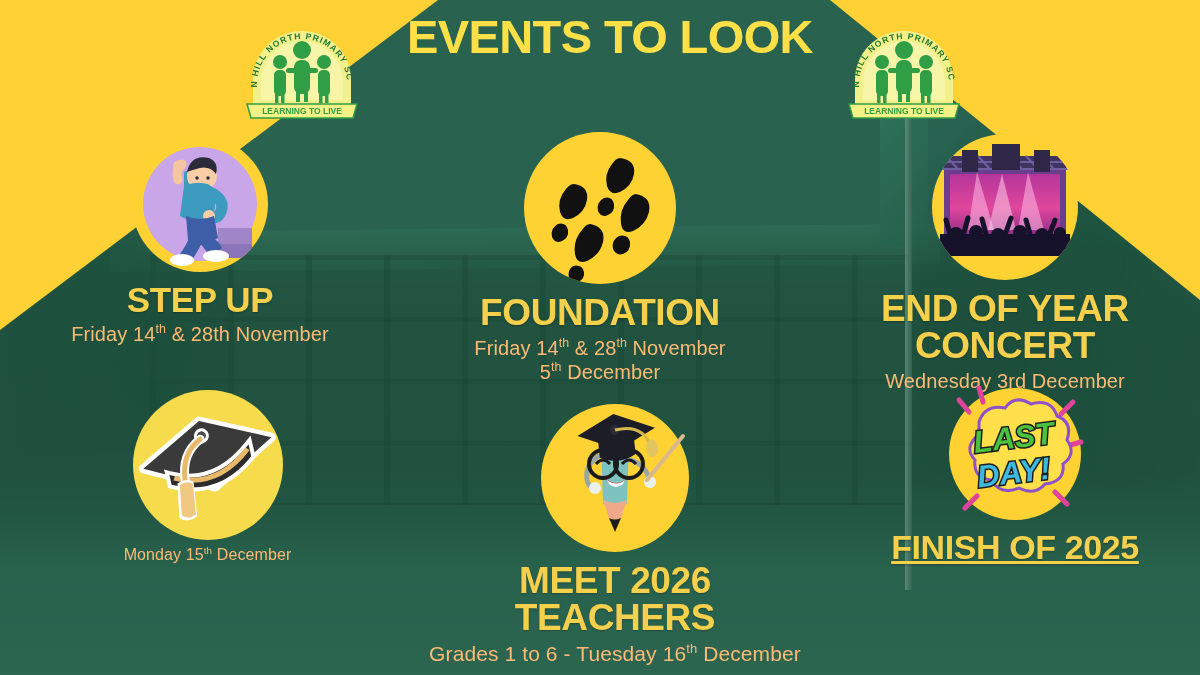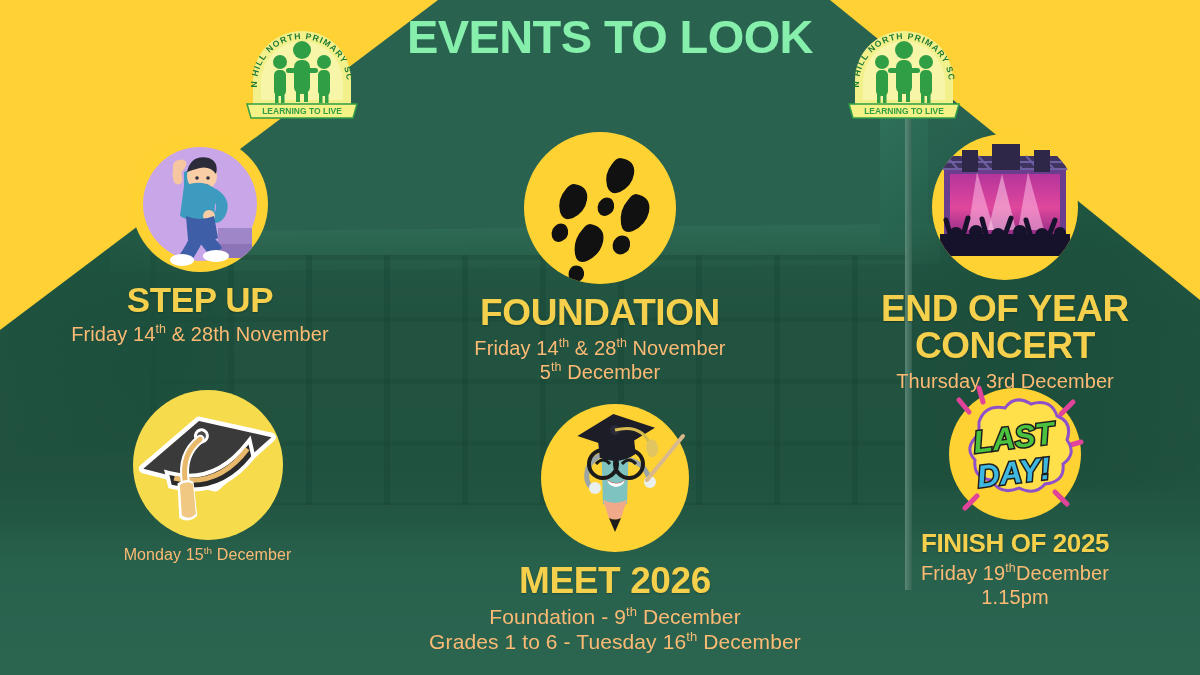--- a/index.html
+++ b/index.html
@@ -55,21 +55,21 @@
   .tri-right { position:absolute; right:0; top:0; width:430px; height:360px;
     background:#FFD134; clip-path:polygon(430px 0, 430px 300px, 60px 0); }
 
   
   .logo { position:absolute; width:118px; height:118px; }
   .logo-l { left:243px; top:8px; }
   .logo-r { left:845px; top:8px; }
 
   
   .title { position:absolute; left:360px; top:14px; width:500px;
-    text-align:center; color:#86efac; font-weight:900; font-size:47px;
+    text-align:center; color:#fde047; font-weight:900; font-size:47px;
     line-height:.98; letter-spacing:-.6px; text-transform:uppercase;
     font-family:"Liberation Sans", sans-serif; }
   .title span { display:block; }
 
   
   .events { position:absolute; inset:0;border-radius:21px; }
   .ev { position:absolute; text-align:center; }
   .ev .circle { width:136px; height:136px; border-radius:50%;
     margin:0 auto; position:relative; background:#FFD233; overflow:hidden; }
   .ev h2 { color:#F4D04C; font-weight:900; font-size:31px; line-height:1.0;
@@ -90,21 +90,21 @@
   #ev-finish    { left:840px; top:388px; width:350px; }
 
   #ev-foot  .circle { width:152px; height:152px; }
   #ev-teachers .circle { width:148px; height:148px; }
   #ev-finish .circle { width:132px; height:132px; }
   #ev-concert .circle { width:146px; height:146px; }
   #ev-grad .circle { width:150px; height:150px; background:#F6DB4C; }
 
   #ev-foot h2 { font-size:37px; }
   #ev-teachers h2 { font-size:37px; }
-  #ev-finish h2 { font-size:26px; }
+  #ev-finish h2 { font-size:34px;text-decoration:underline; }
   #ev-grad h2 { font-size:35px; }
   #ev-step h2 { font-size:35px; }
   #ev-concert h2 { font-size:37px; }
 
   #ev-teachers .date { font-size:21px; }
   #ev-step .date { font-size:20px; }
   #ev-concert .date { font-size:20px; }
   #ev-grad .date { font-size:16px; }
 </style>
 </head>
@@ -281,21 +281,21 @@
               <circle cx="128" cy="99" r="6"></circle>
             <path d="M18 100 l-4 -14 M32 98 l4 -14 M54 100 l-4 -15 M74 98 l5 -14 M98 100 l-4 -14 M118 99 l5 -13" stroke="#17122b" stroke-width="5" stroke-linecap="round"></path>
           </g>
         </svg>
       </div>
       <h2>
         <span>END OF YEAR</span>
         <span>CONCERT</span>
       </h2>
       <div class="date">
-        <span>Thursday 3rd December</span>
+        <span>Wednesday 3rd December</span>
       </div>
     </div>
 
     <div class="ev" id="ev-grad">
       <div class="circle" style="overflow:visible">
         <svg viewBox="0 0 150 150" width="150" height="150" style="overflow:visible">
           <circle cx="75" cy="72" r="60" fill="#F6DB4C"></circle>
           <g transform="rotate(-13 75 70)">
             <path d="M10 64 L75 30 L142 62 L76 98 Z" fill="none" stroke="#ffffff" stroke-width="9" stroke-linejoin="round"></path>
             <path d="M10 64 L75 30 L142 62 L76 98 Z" fill="#3a3a3a"></path>
@@ -338,23 +338,23 @@
             <path d="M36 28 L74 10 L114 28 L76 46 Z" fill="#1d1d28"></path>
             <path d="M56 36 L56 52 q18 10 36 0 L92 36" fill="#1d1d28"></path>
             <circle cx="74" cy="26" r="5" fill="#2a2a38"></circle>
             <path d="M74 26 q28 -4 34 20" stroke="#d6ba4e" stroke-width="3" fill="none"></path>
             <ellipse cx="109" cy="48" rx="6" ry="9" fill="#e0c560"></ellipse>
           </g>
         </svg>
       </div>
       <h2>
         <span>MEET 2026</span>
-      </h2>
-      <div class="date">
-        <span>Foundation -  9<sup>th</sup> December</span>
+        <span>TEACHERS</span>
+      </h2>
+      <div class="date">
         <span>Grades 1 to 6 - Tuesday 16<sup>th</sup> December</span>
       </div>
     </div>
 
     <div class="ev" id="ev-finish">
       <div class="circle" style="overflow:visible">
         <svg viewBox="0 0 132 132" width="132" height="132" style="overflow:visible">
           <circle cx="66" cy="66" r="65" fill="#FFD233"></circle>
           <g stroke="#e0439a" stroke-width="5" stroke-linecap="round">
             <path d="M20 24 L10 12"></path>
@@ -368,20 +368,16 @@
                    q2 18 -18 20 q-10 12 -26 4 q-18 8 -28 -8 q-18 -2 -16 -20 q-12 -12 4 -26z" fill="#FFE04A" stroke="#8e51c9" stroke-width="3"></path>
           <g font-family="Liberation Sans, sans-serif" font-weight="900" font-style="italic">
             <text x="66" y="60" font-size="31" fill="#4bc23f" stroke="#1d1d1d" stroke-width="3" paint-order="stroke" text-anchor="middle" transform="rotate(-7 66 60)">LAST</text>
             <text x="66" y="95" font-size="31" fill="#3fb8e0" stroke="#1d1d1d" stroke-width="3" paint-order="stroke" text-anchor="middle" transform="rotate(-7 66 95)">DAY!</text>
           </g>
         </svg>
       </div>
       <h2>
         <span>FINISH OF 2025</span>
       </h2>
-      <div class="date">
-        <span>Friday 19<sup>th</sup>December</span>
-        <span>1.15pm</span>
-      </div>
     </div>
 
   </div>
 </div>
 
 </body></html>

